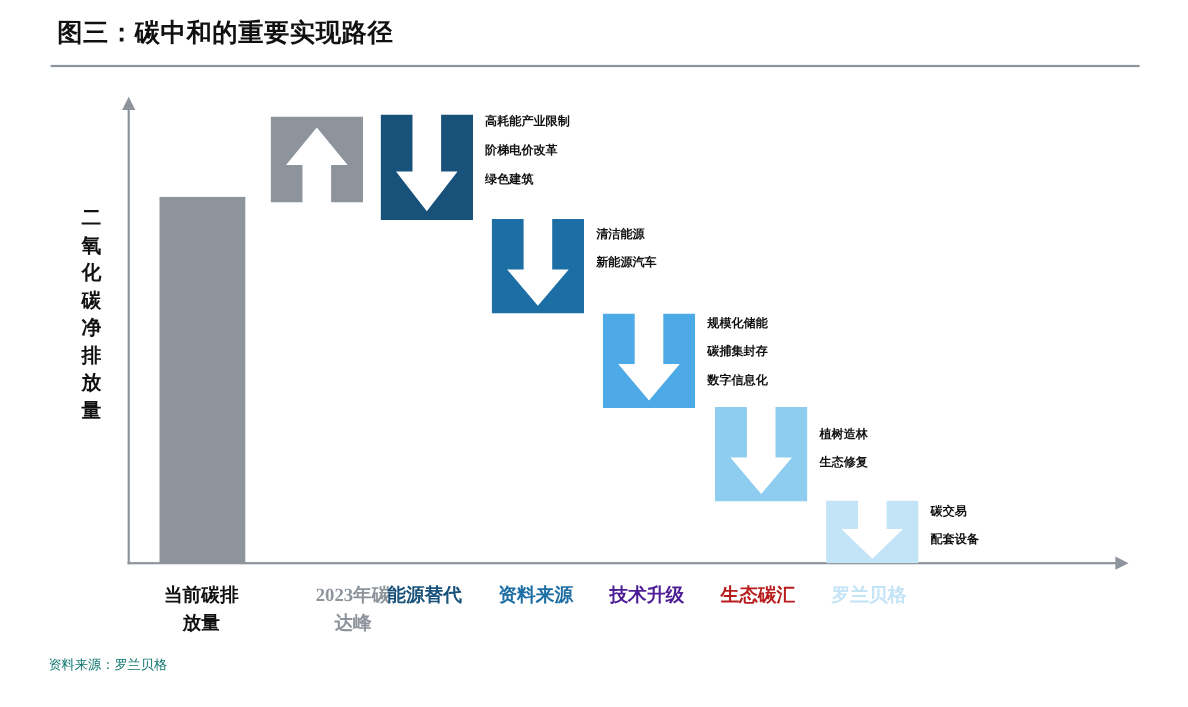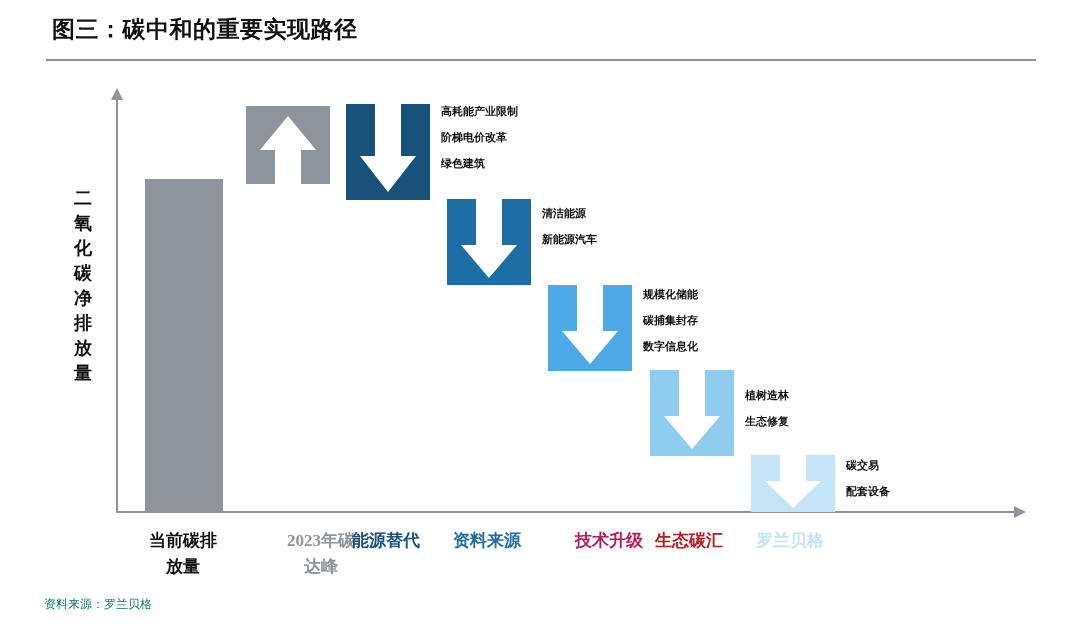--- a/index.html
+++ b/index.html
@@ -209,21 +209,21 @@
 数字信息化</div>
     <div class="annot" style="left:745px; top:382px;">植树造林
 生态修复</div>
     <div class="annot" style="left:846px; top:452px;">碳交易
 配套设备</div>
 
     <div class="xlabel" style="left:146px; color:#111111;">当前碳排放量</div>
     <div class="xlabel" style="left:248px; color:#8e949c;margin-left:36px;">2023年碳达峰</div>
     <div class="xlabel" style="left:349px; color:#18527a;">能源替代</div>
     <div class="xlabel" style="left:450px; color:#1c6ea4;">资料来源</div>
-    <div class="xlabel" style="left:551px; color:#be185d;margin-left:21px;">技术升级</div>
+    <div class="xlabel" style="left:551px; color:#4c1d95;">技术升级</div>
     <div class="xlabel" style="left:652px; color:#b91c1c;">生态碳汇</div>
     <div class="xlabel" style="left:753px; color:#c3e3f7;">罗兰贝格</div>
 
   </div>
 
   <div class="footer">资料来源：罗兰贝格</div>
 
 </div>
 
 </body></html>

